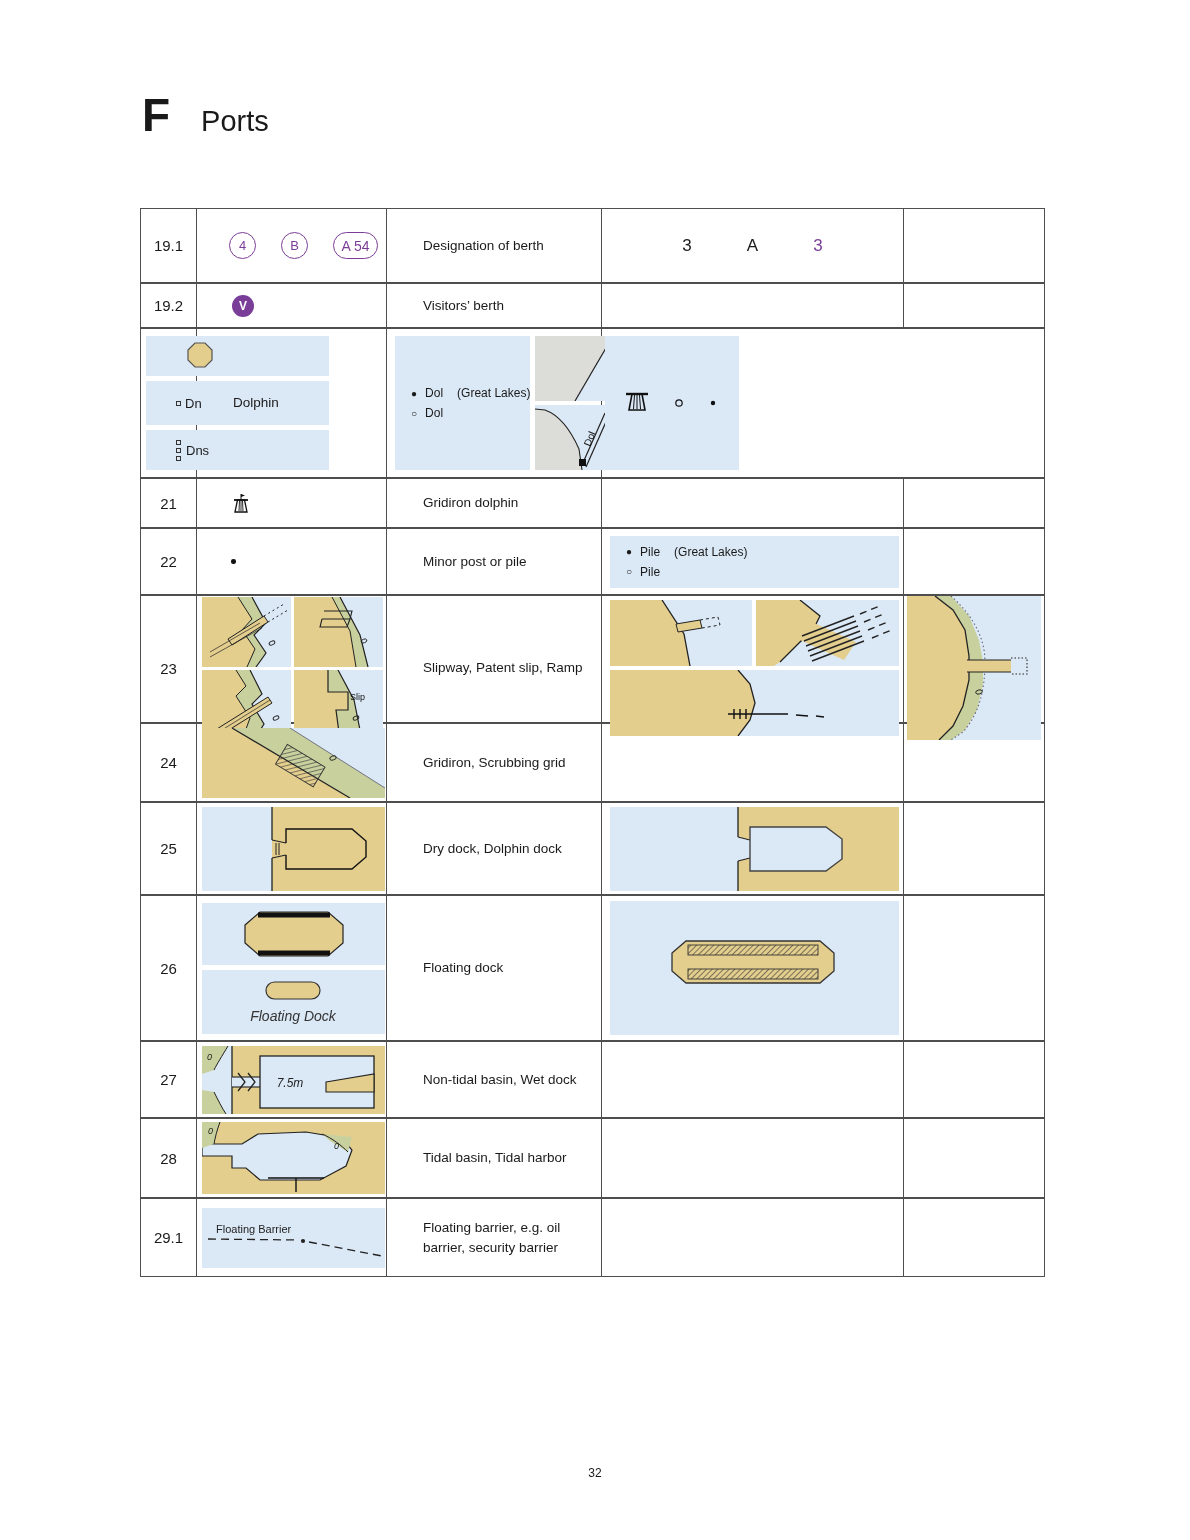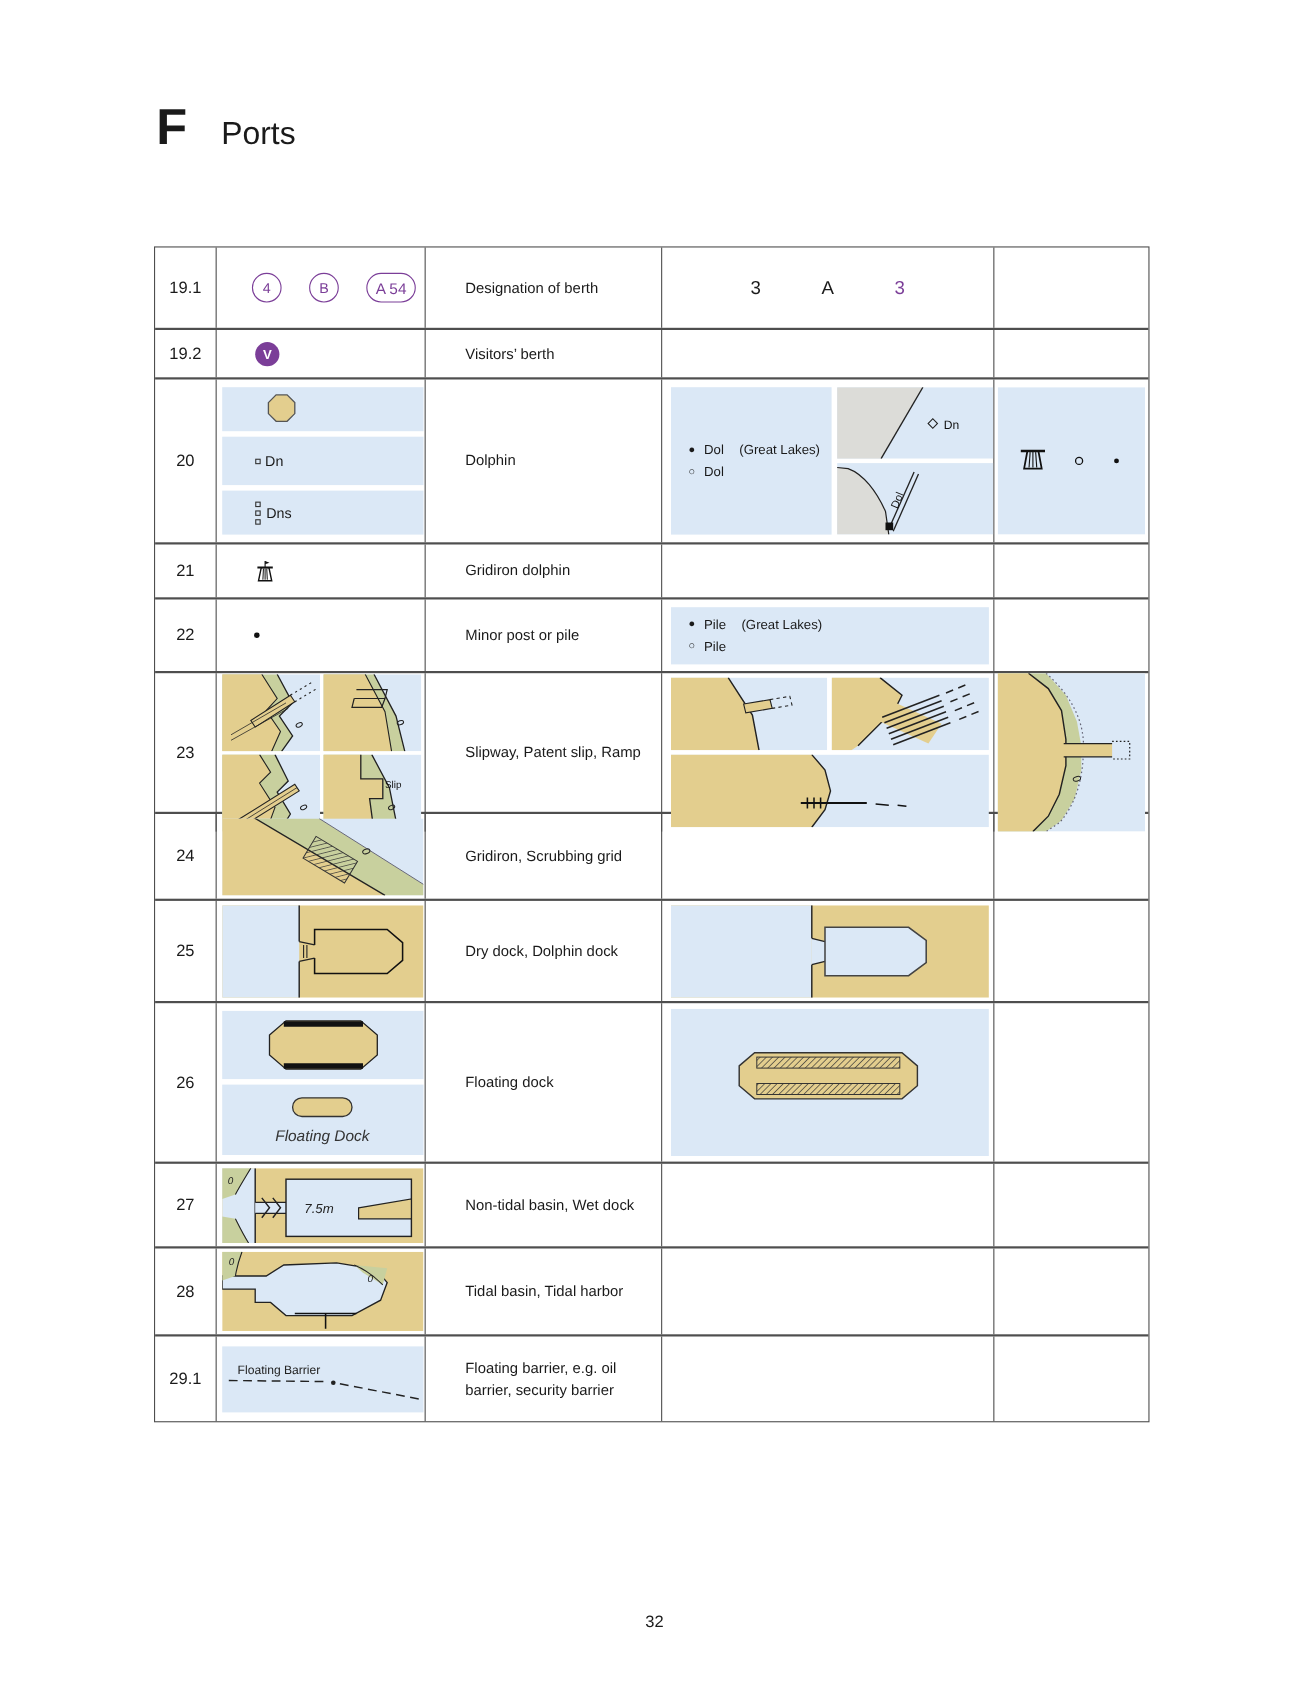--- a/index.html
+++ b/index.html
@@ -5,21 +5,21 @@
   :root{
     --purple:#7b3e98; --blue:#dbe8f6; --tan:#e3ce8e; --green:#c8d09e;
     --gray:#dcdcd8; --line:#2b2b2b; --border:#4e4e4e; --ink:#1a1a1a;
   }
   *{box-sizing:border-box;margin:0;padding:0}
   body{width:1190px;height:1540px;background:#ffffff;position:relative;
        font-family:"Liberation Sans", sans-serif;color:var(--ink);}
   .header{position:absolute;left:142px;top:88px;display:flex;align-items:baseline;gap:30px}
   .sec-letter{font-size:46px;font-weight:bold;letter-spacing:1px}
   .sec-title{font-size:29px}
-  .tbl{position:absolute;left:140px;top:208px;width:905px;border:1.5px solid var(--border);margin-top:16px;}
+  .tbl{position:absolute;left:140px;top:208px;width:905px;border:1.5px solid var(--border);}
   .row{display:grid;grid-template-columns:56px 190px 215px 302px 140px;border-bottom:2px solid var(--border);}
   .row:last-child{border-bottom:none}
   .cell{border-right:1px solid var(--border);position:relative;}
   .cell:last-child{border-right:none}
   .cn{display:flex;align-items:center;justify-content:center;font-size:15px}
   .cd{display:flex;align-items:center;padding:0 16px 0 36px;font-size:13.5px;line-height:1.45}
   .cs,.ce1,.ce2{display:flex;align-items:center}
   
   .badges{display:flex;align-items:center;gap:25px;margin-left:32px}
   .circ{width:27px;height:27px;border:1.6px solid var(--purple);border-radius:50%;
@@ -37,21 +37,21 @@
   .sqcol{display:flex;flex-direction:column;gap:3px;margin-right:5px}
   .legend{display:flex;flex-direction:column;justify-content:center;gap:6px;font-size:12px;
           background:var(--blue);padding-left:16px}
   .legend .ln{display:flex;align-items:center;white-space:nowrap}
   .bdot{font-size:10px;margin-right:8px}
   .odot{font-size:10px;margin-right:8px}
   .qual{margin-left:14px}
   .mapcol{display:flex;flex-direction:column;gap:4px}
   .grid2{display:grid;grid-template-columns:89px 89px;grid-gap:3px;margin-left:5px}
   .c4top{display:flex;gap:4px;margin-bottom:4px}
-  .pageno{position:absolute;left:0;top:1466px;width:1190px;text-align:center;font-size:15px}
+  .pageno{position:absolute;left:0;top:1466px;width:1190px;text-align:center;font-size:12px}
   svg{display:block}
   svg text{font-family:"Liberation Sans", sans-serif}
 </style>
 </head>
 <body>
 
 <svg width="0" height="0" style="position:absolute">
   <defs>
     <pattern id="hatch" width="4" height="4" patternUnits="userSpaceOnUse" patternTransform="rotate(45)">
       <line x1="0" y1="0" x2="0" y2="4" stroke="#333" stroke-width="1.2"></line>
@@ -90,21 +90,20 @@
     <div class="cell cn">19.2</div>
     <div class="cell cs">
       <span class="vbadge">V</span>
     </div>
     <div class="cell cd">Visitors’ berth</div>
     <div class="cell ce1"></div>
     <div class="cell ce2"></div>
   </div>
 
   <div class="row" style="height:150px">
-    <div class="cell cn">20</div>
     <div class="cell cs">
       <div class="stack">
         <div class="abbr" style="height:40px">
           <svg width="183" height="40" viewBox="0 0 183 40">
             <polygon points="42,14 49,7 59,7 66,14 66,24 59,31 49,31 42,24" fill="var(--tan)" stroke="#555" stroke-width="1.2"></polygon>
           </svg>
         </div>
         <div class="abbr" style="height:44px">
           <span class="sq" style="margin-left:30px;margin-right:4px"></span>
           <span>Dn</span>

